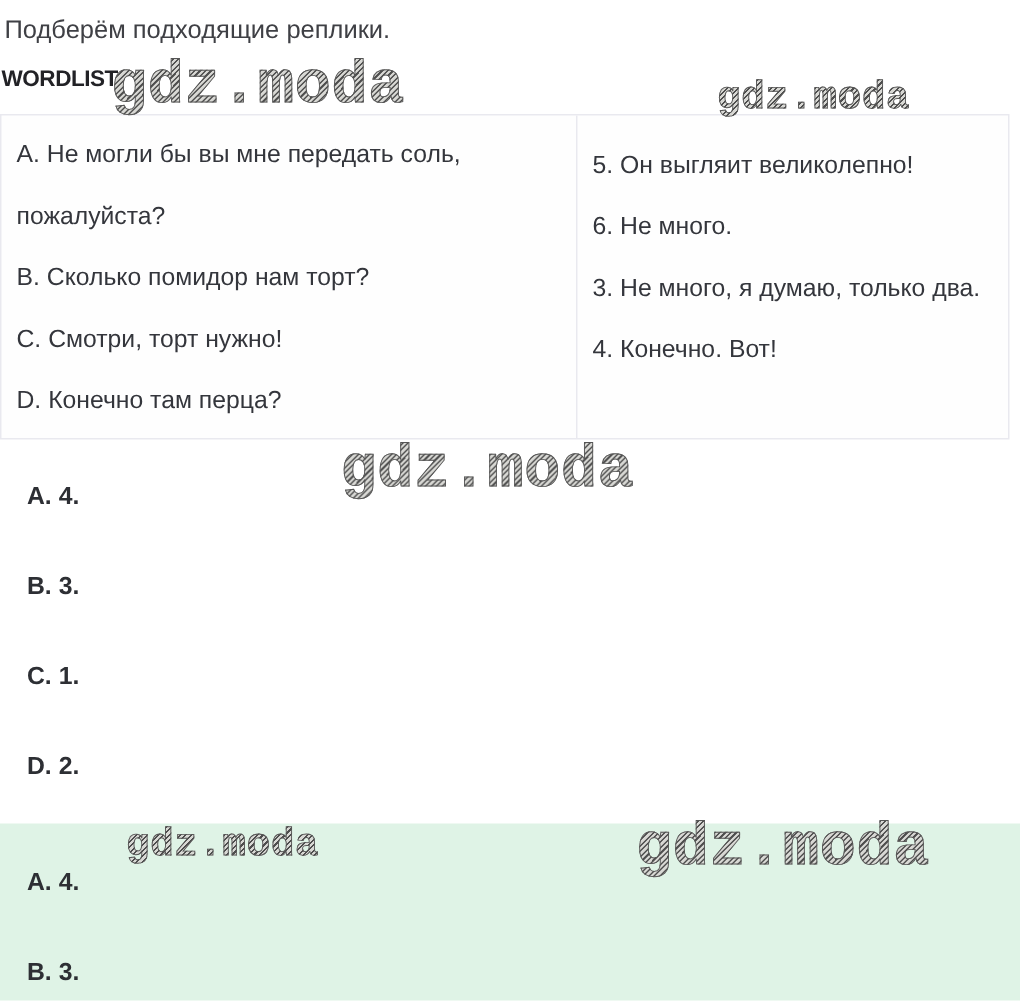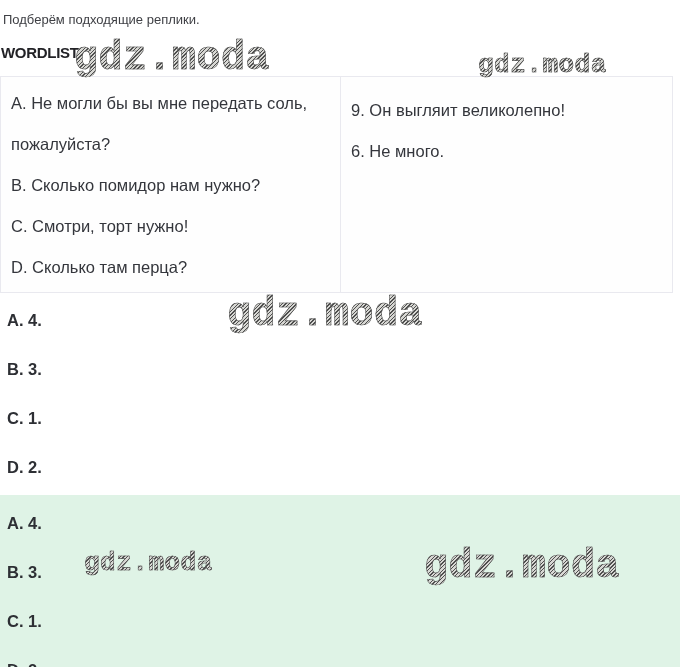--- a/index.html
+++ b/index.html
@@ -11,21 +11,21 @@
     width: 680px;
     height: 667px;
     position: relative;
     overflow: hidden;
     font-family: "Liberation Sans", sans-serif;
     color: #34363c;
   }
   .page-title {
     margin: 0;
     padding: 9px 0 0 3px;
-    font-size: 13px;
+    font-size: 17px;
     line-height: 21px;
     font-weight: 400;
     color: #3f4045;
   }
   .wordlist-label {
     margin: 15px 0 0 1px;
     font-size: 15px;
     line-height: 16px;
     font-weight: 800;
     letter-spacing: -0.3px;
@@ -37,39 +37,39 @@
     box-sizing: border-box;
     border: 1px solid #e9e9ef;
     display: flex;
     background: #fefefe;
   }
   .match-table .cell {
     box-sizing: border-box;
     padding: 6px 10px 4px 10px;
   }
   .cell-left {
-    width: 340px;
+    width: 384px;
     border-right: 1px solid #e9e9ef;
   }
   .cell-right {
     flex: 1;
     padding-top: 13px !important;
   }
   .match-table p {
     margin: 0;
     font-size: 16.5px;
     line-height: 41px;
     color: #34363c;
   }
   .answers-block {
     margin-top: 2px;
     padding-left: 2px;
   }
   .answers-block p {
-    margin: 5px;
+    margin: 16px;
     font-size: 16.5px;
     line-height: 44px;
     font-weight: 700;
     color: #2d2f34;
   }
   .answers-highlighted {
     margin-top: 6px;
     background: #dff3e6;
     padding: 1px 0 1px 2px;
   }
@@ -103,27 +103,29 @@
 </head>
 <body>
 
 <h1 class="page-title">Подберём подходящие реплики.</h1>
 
 <div class="wordlist-label">WORDLIST</div>
 
 <div class="match-table">
   <div class="cell cell-left">
     <p>A. Не могли бы вы мне передать соль, пожалуйста?</p>
-    <p>B. Сколько помидор нам нужно?</p>
+    <p>B. Сколько помидор нам торт?</p>
     <p>C. Смотри, торт нужно!</p>
-    <p>D. Сколько там перца?</p>
+    <p>D. Конечно там перца?</p>
   </div>
   <div class="cell cell-right">
-    <p>9. Он выгляит великолепно!</p>
+    <p>5. Он выгляит великолепно!</p>
     <p>6. Не много.</p>
+    <p>3. Не много, я думаю, только два.</p>
+    <p>4. Конечно. Вот!</p>
   </div>
 </div>
 
 <div class="answers-block">
   <p>A. 4.</p>
   <p>B. 3.</p>
   <p>C. 1.</p>
   <p>D. 2.</p>
 </div>
 

